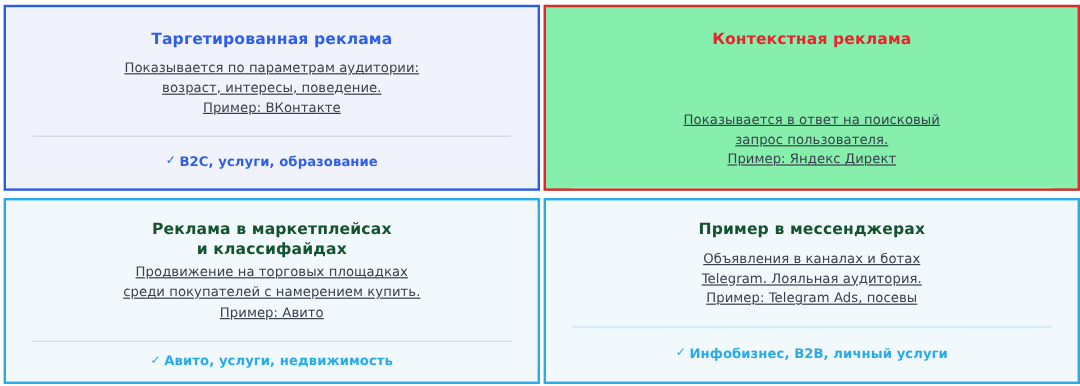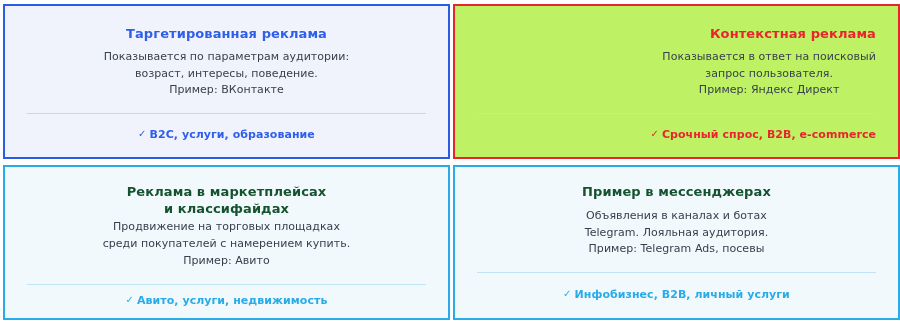--- a/index.html
+++ b/index.html
@@ -48,20 +48,21 @@
     letter-spacing: 0.1px;
   }
 
   .card-body {
     font-size: 11px;
     color: #39404d;
     text-align: center;
     line-height: 1.52;
     margin-top: auto;
     letter-spacing: 0.05px;
+    text-decoration: underline;
   }
 
   .card-divider {
     width: 100%;
     height: 1px;
     background: #c7d4f2;
     margin-top: 14px;
     flex: none;
   }
 
@@ -79,22 +80,21 @@
     font-weight: normal;
     font-size: 10px;
     margin-right: 3px;
     display: inline-block;
     transform: translateY(-1px);
   }
 
   
   .card.red {
     border-color: #e8252e;
-    background: #bef264;
-    align-items: flex-end;
+    background: #86efac;
   }
   .card.red .card-title { color: #e8252e; }
   .card.red .card-divider { background: #f4c9cb; }
   .card.red .card-footer { color: #e8252e; }
 
   
   .card.cyan {
     border-color: #29abe8;
     background: #f1f9fd;
   }
@@ -114,21 +114,20 @@
     <div class="card-title">Таргетированная реклама</div>
     <div class="card-body">Показывается по параметрам аудитории:<br>возраст, интересы, поведение.<br>Пример: ВКонтакте</div>
     <div class="card-divider"></div>
     <div class="card-footer"><span class="check-icon">✓</span><span>B2C, услуги, образование</span></div>
   </div>
 
   <div class="card red">
     <div class="card-title">Контекстная реклама</div>
     <div class="card-body">Показывается в ответ на поисковый<br>запрос пользователя.<br>Пример: Яндекс Директ</div>
     <div class="card-divider"></div>
-    <div class="card-footer"><span class="check-icon">✓</span><span>Срочный спрос, B2B, e-commerce</span></div>
   </div>
 
   <div class="card cyan">
     <div class="card-title">Реклама в маркетплейсах<br>и классифайдах</div>
     <div class="card-body">Продвижение на торговых площадках<br>среди покупателей с намерением купить.<br>Пример: Авито</div>
     <div class="card-divider"></div>
     <div class="card-footer"><span class="check-icon">✓</span><span>Авито, услуги, недвижимость</span></div>
   </div>
 
   <div class="card cyan">

